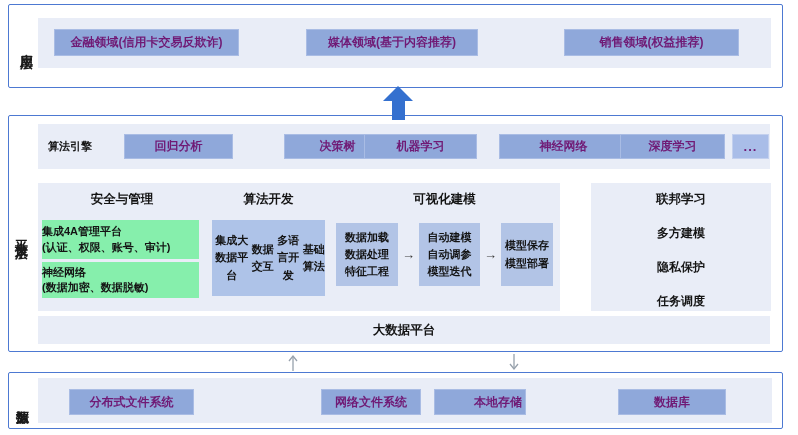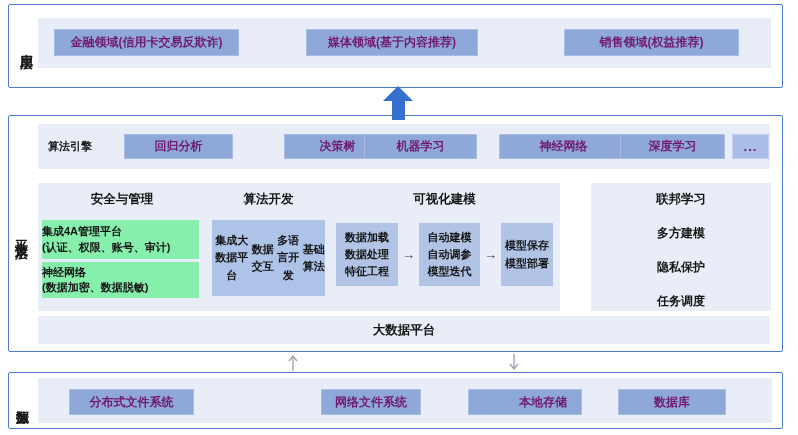--- a/index.html
+++ b/index.html
@@ -175,18 +175,18 @@
   <svg class="thin-arrow" style="left:508px;top:353px;" width="12" height="19">
     <line x1="6" y1="1" x2="6" y2="16" stroke="#97a1ac" stroke-width="1.3"></line>
     <polyline points="2,11 6,16 10,11" fill="none" stroke="#97a1ac" stroke-width="1.3"></polyline>
   </svg>
 
   <div class="layer data-layer">
     <div class="vlabel" style="left:7px;letter-spacing:0;">数据源</div>
     <div class="lightbox data-strip">
       <div class="mbox" style="left:31px;width:125px;">分布式文件系统</div>
       <div class="mbox" style="left:250px;width:100px;margin-left:33px;">网络文件系统</div>
-      <div class="mbox" style="left:430px;width:114px;padding-left:36px;">本地存储</div>
+      <div class="mbox" style="left:396px;width:92px;padding-left:36px;">本地存储</div>
       <div class="mbox" style="left:580px;width:108px;text-align:right;">数据库</div>
     </div>
   </div>
 
 </div>
 
 </body></html>

